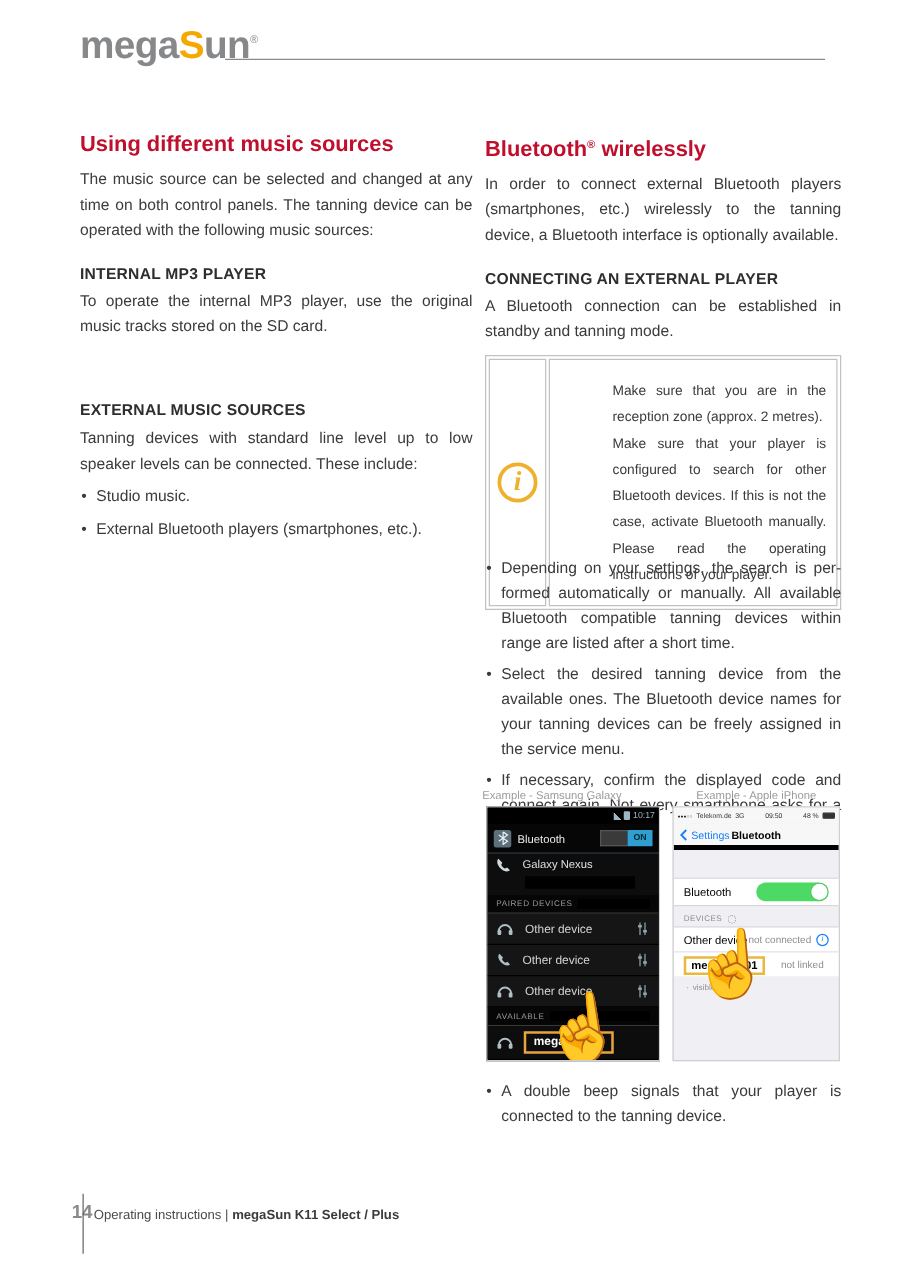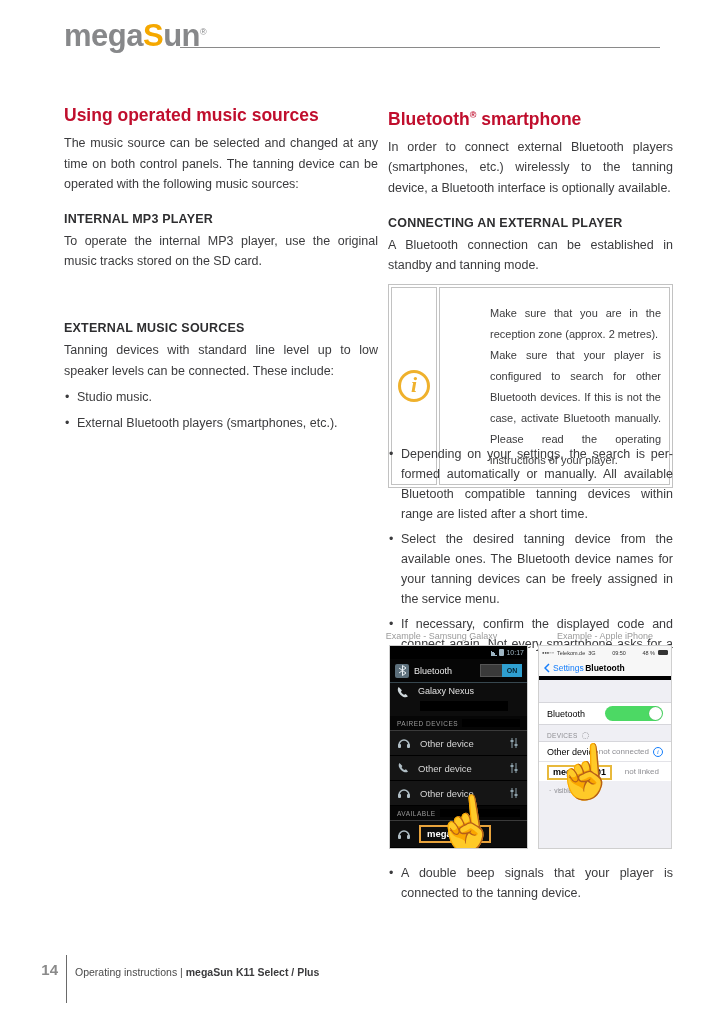--- a/index.html
+++ b/index.html
@@ -48,21 +48,21 @@
   
   .caption { position:absolute; top:631px; font-size:9px; color:#9b9b9b; text-align:center; }
   .caption.samsung-cap { left:372px; width:139px; }
   .caption.iphone-cap  { left:538px; width:134px; }
 
   
   .final-bullet { position:absolute; left:388px; top:863px; width:285px; }
   .final-bullet .bullet { margin-top:0; }
 
   
-  .footer-num  { position:absolute; left:24px; top:961px; width:34px; text-align:right;
+  .footer-num  { position:absolute; left:40px; top:961px; width:34px; text-align:right;
                  font-size:15px; font-weight:bold; color:#8a8a8a; }
   .footer-line { position:absolute; left:66px; top:955px; width:1px; height:48px; background:#6a6a6a; }
   .footer-text { position:absolute; left:75px; top:966px; font-size:10.5px; color:#4a4a4a; }
   .footer-text b { color:#3b3b3d; }
 
   
   .phone { position:absolute; top:645px; height:204px; overflow:hidden; border:1px solid #cfcfcf; }
   .samsung { left:389px; width:139px; background:#000; color:#cfcfcf; }
   .s-status { height:13px; background:#000; display:flex; justify-content:flex-end; align-items:center;
               gap:2px; padding:0 3px; font-size:7px; color:#9fb6c4; }
@@ -132,32 +132,32 @@
 <body>
 
 <div class="page">
 
   <div class="logo">
     <span>mega</span><span class="accent">S</span><span>un</span><sup>®</sup>
   </div>
   <div class="header-rule"></div>
 
   <section class="col col-left">
-    <h1>Using operated music sources</h1>
+    <h1>Using different music sources</h1>
     <p class="body">The music source can be selected and changed at any time on both control panels. The tanning device can be operated with the following music sources:</p>
     <h2 class="sub">INTERNAL MP3 PLAYER</h2>
     <p class="body">To operate the internal MP3 player, use the original music tracks stored on the SD card.</p>
     <h2 class="sub big-gap">EXTERNAL MUSIC SOURCES</h2>
     <p class="body">Tanning devices with standard line level up to low speaker levels can be connected. These include:</p>
     <div class="bullet"><span>Studio music.</span></div>
     <div class="bullet"><span>External Bluetooth players (smartphones, etc.).</span></div>
   </section>
 
   <section class="col col-right">
-    <h1><span>Bluetooth</span><sup>®</sup><span> smartphone</span></h1>
+    <h1><span>Bluetooth</span><sup>®</sup><span> wirelessly</span></h1>
     <p class="body">In order to connect external Bluetooth players (smart­phones, etc.) wirelessly to the tanning device, a Blue­tooth interface is optionally available.</p>
     <h2 class="sub">CONNECTING AN EXTERNAL PLAYER</h2>
     <p class="body">A Bluetooth connection can be established in standby and tanning mode.</p>
 
     <div class="infobox">
       <div class="cell icon-cell">
         <div class="info-icon">
             <span>i</span>
           </div>
       </div>

